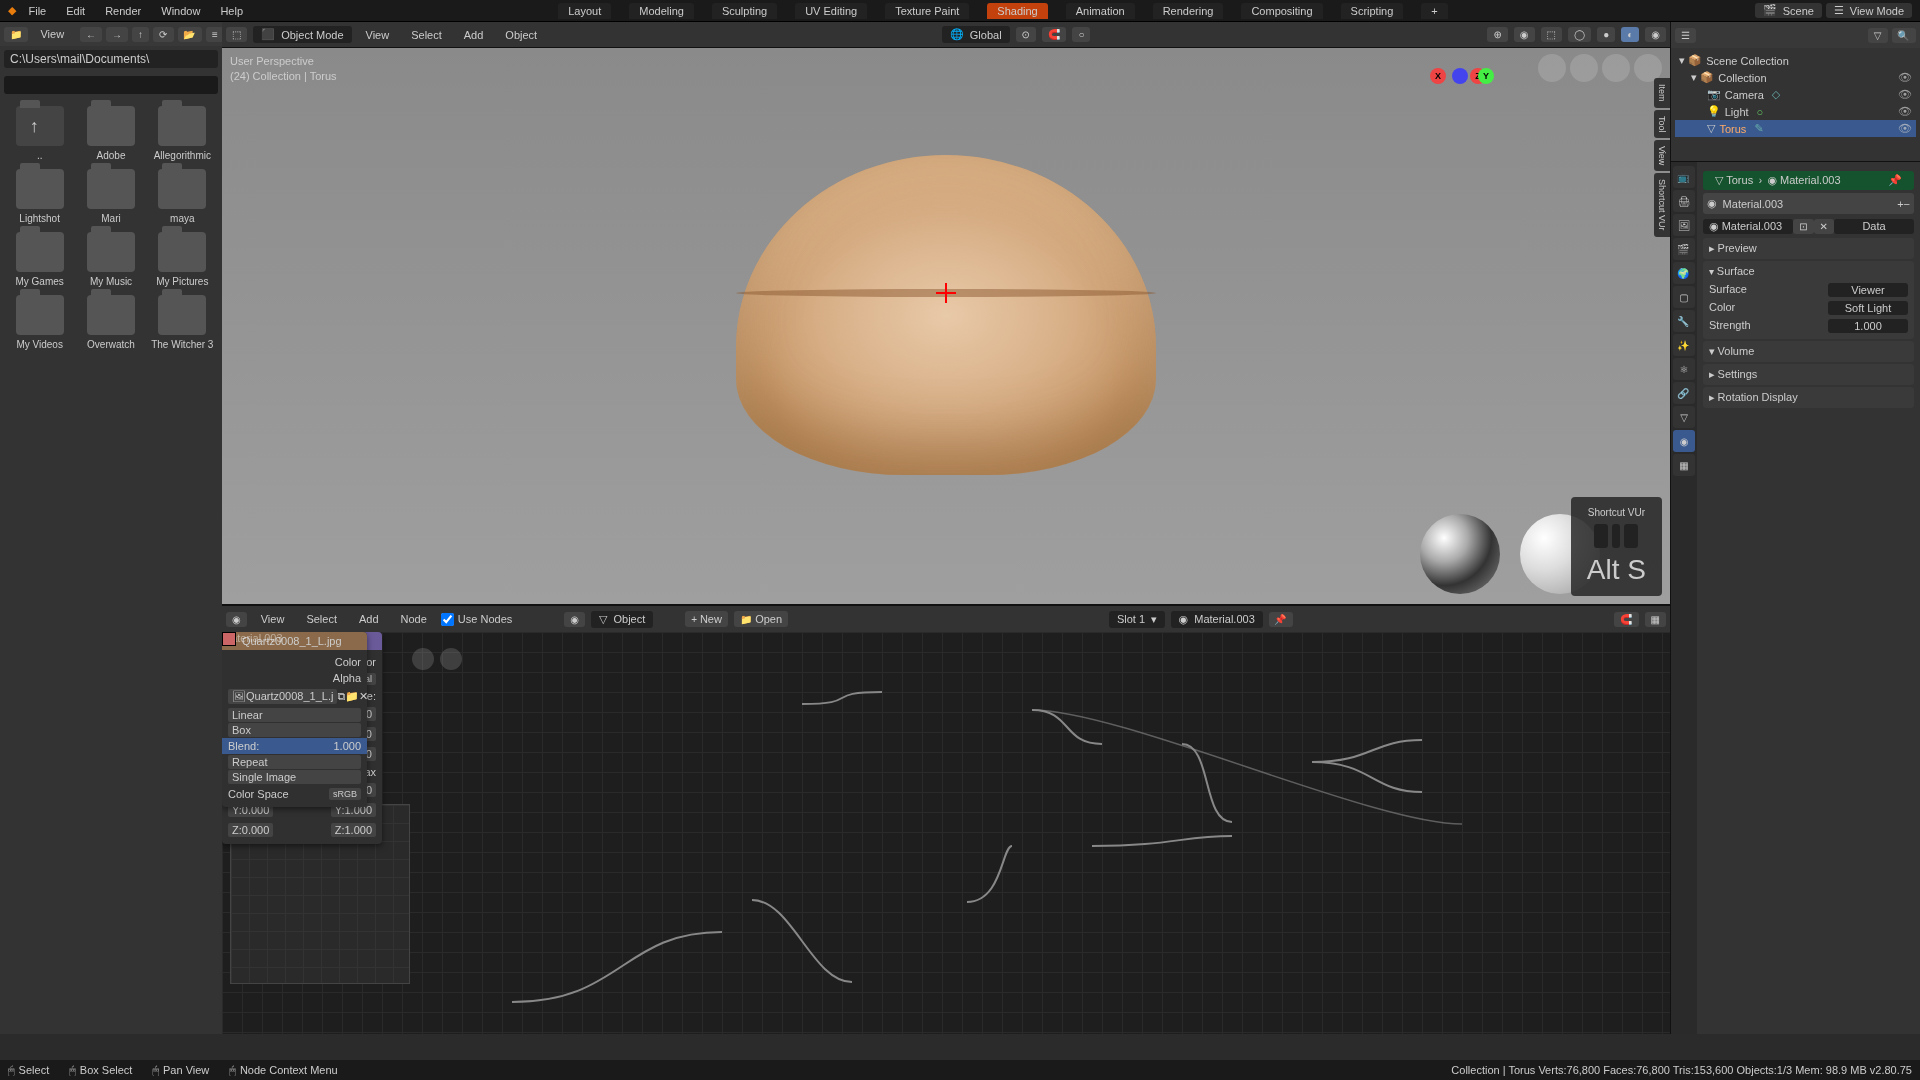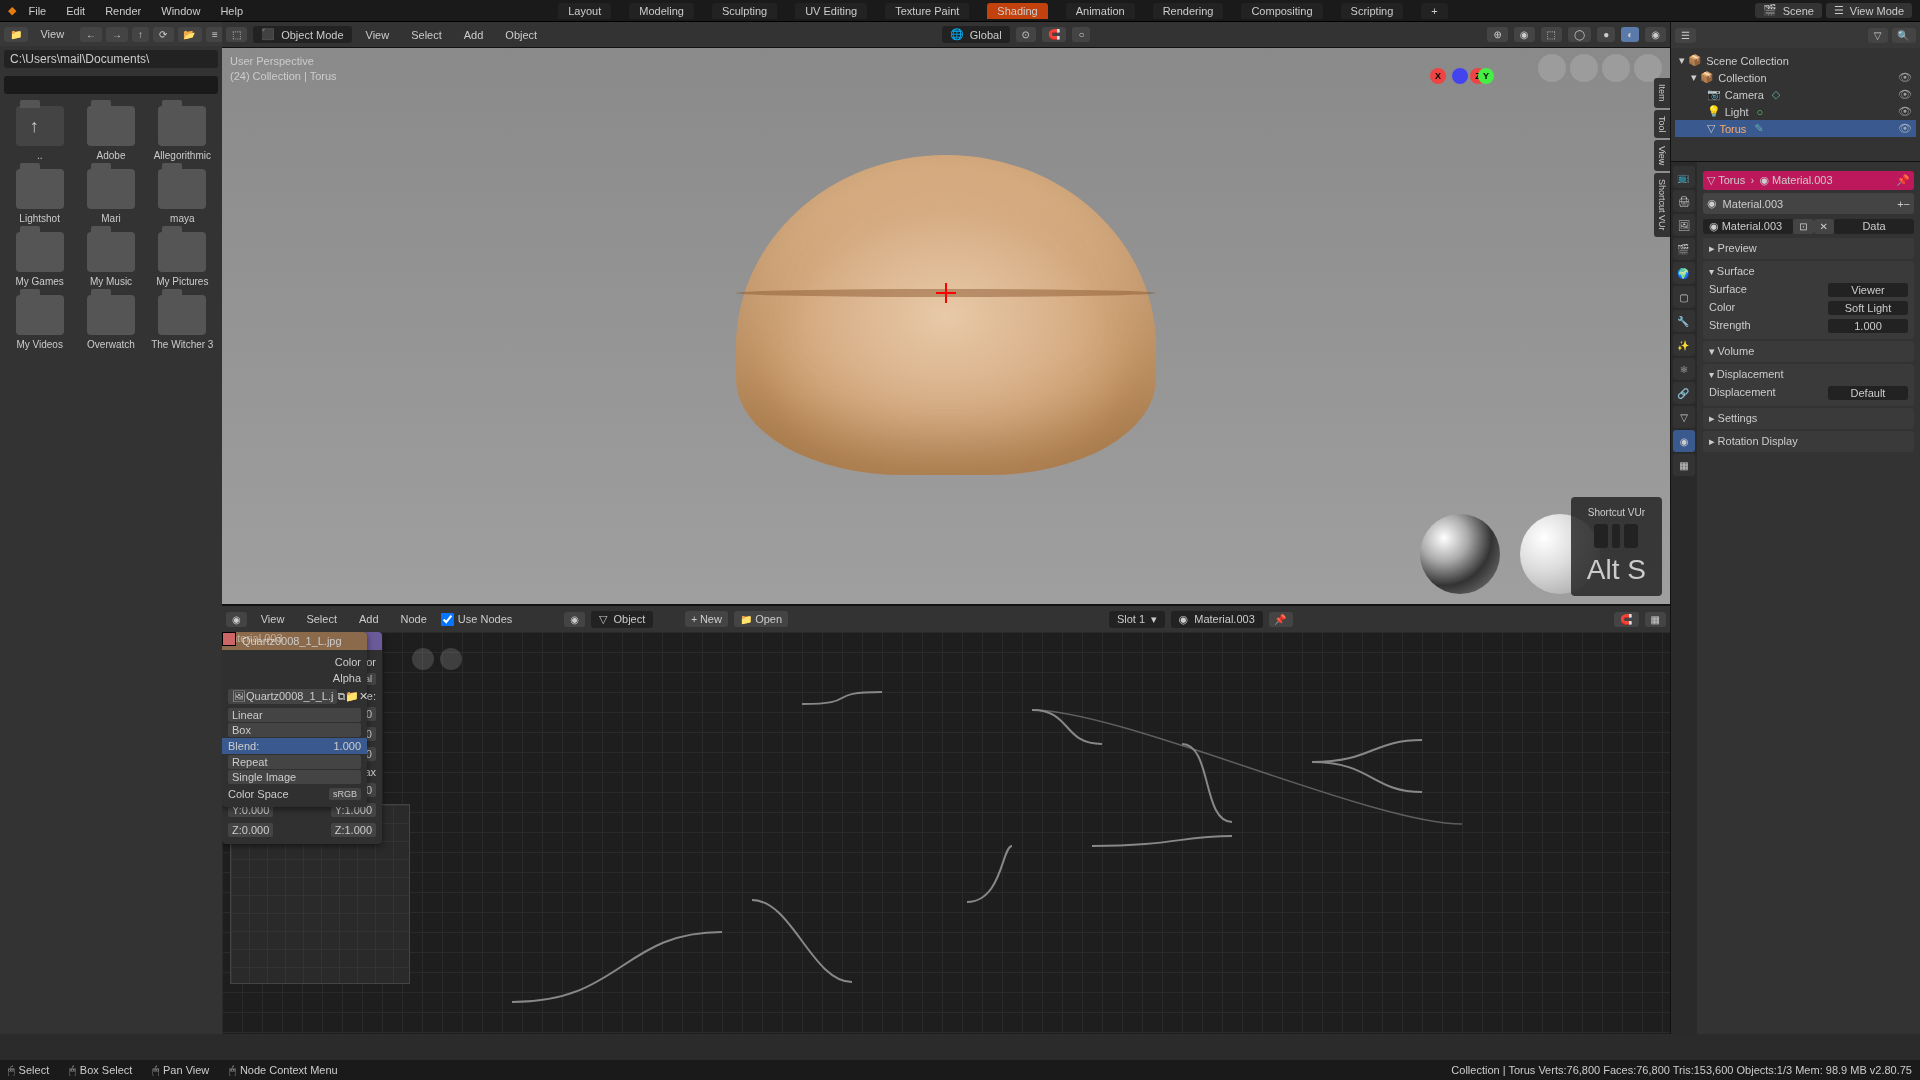--- a/index.html
+++ b/index.html
@@ -69,21 +69,21 @@
 .outliner-hdr{height:26px;background:#383838;display:flex;align-items:center;padding:0 4px;gap:4px}
 .tree{padding:4px}
 .tree-row{display:flex;align-items:center;gap:4px;padding:2px 4px;font-size:10px}
 .tree-row.sel{background:#3a5a8f}
 .eye{margin-left:auto;opacity:0.7}
 .props{flex:1;display:flex}
 .props-tabs{width:26px;background:#2a2a2a;display:flex;flex-direction:column;padding-top:4px;gap:2px}
 .props-tab{width:22px;height:22px;margin:0 auto;background:#333;border-radius:3px;display:flex;align-items:center;justify-content:center;font-size:10px}
 .props-tab.active{background:#3a5a8f}
 .props-content{flex:1;padding:6px;overflow:auto}
-.prop-hdr{background:#be185d;padding:3px 4px;border-radius:3px;margin:3px 0;font-size:10px}
+.prop-hdr{background:#14532d;padding:3px 12px;border-radius:3px;margin:3px 0;font-size:10px}
 .prop-panel{background:#3a3a3a;padding:4px 6px;margin:2px 0;border-radius:3px}
 .prop-panel .title{font-size:10px;margin-bottom:4px}
 .prop-row{display:flex;justify-content:space-between;padding:2px 0;font-size:10px}
 .prop-field{background:#222;padding:1px 6px;border-radius:3px;min-width:80px;text-align:center}
 .statusbar{height:20px;background:#1a1a1a;display:flex;align-items:center;padding:0 8px;gap:20px;font-size:10px;position:absolute;bottom:0;left:0;right:0}
 .status-item{display:flex;gap:4px;align-items:center}
 svg.wire{position:absolute;pointer-events:none;overflow:visible}
 .mini-grid{position:absolute;left:8px;bottom:50px;width:180px;height:180px;background:#2a2a2a;background-image:linear-gradient(#333 1px,transparent 1px),linear-gradient(90deg,#333 1px,transparent 1px);background-size:18px 18px;border:1px solid #444}
 .side-tabs{position:absolute;right:0;top:30px;display:flex;flex-direction:column;gap:2px}
 .side-tab{writing-mode:vertical-rl;background:#333;padding:6px 3px;font-size:9px;border-radius:3px 0 0 3px}
@@ -744,27 +744,20 @@
         <div class="prop-row">
               <span>Color</span>
               <span class="prop-field">Soft Light</span>
             </div>
         <div class="prop-row">
               <span>Strength</span>
               <span class="prop-field">1.000</span>
             </div>
       </div>
       <div class="prop-panel"><span>▾ </span><span>Volume</span></div>
-      <div class="prop-panel">
-        <div class="title">▾ <span>Displacement</span></div>
-        <div class="prop-row">
-              <span>Displacement</span>
-              <span class="prop-field">Default</span>
-            </div>
-      </div>
       <div class="prop-panel"><span>▸ </span><span>Settings</span></div>
       <div class="prop-panel"><span>▸ </span><span>Rotation Display</span></div>
     </div>
   </div>
 </div>
 
 </div>
 
 <div class="statusbar">
   <div class="status-item">

